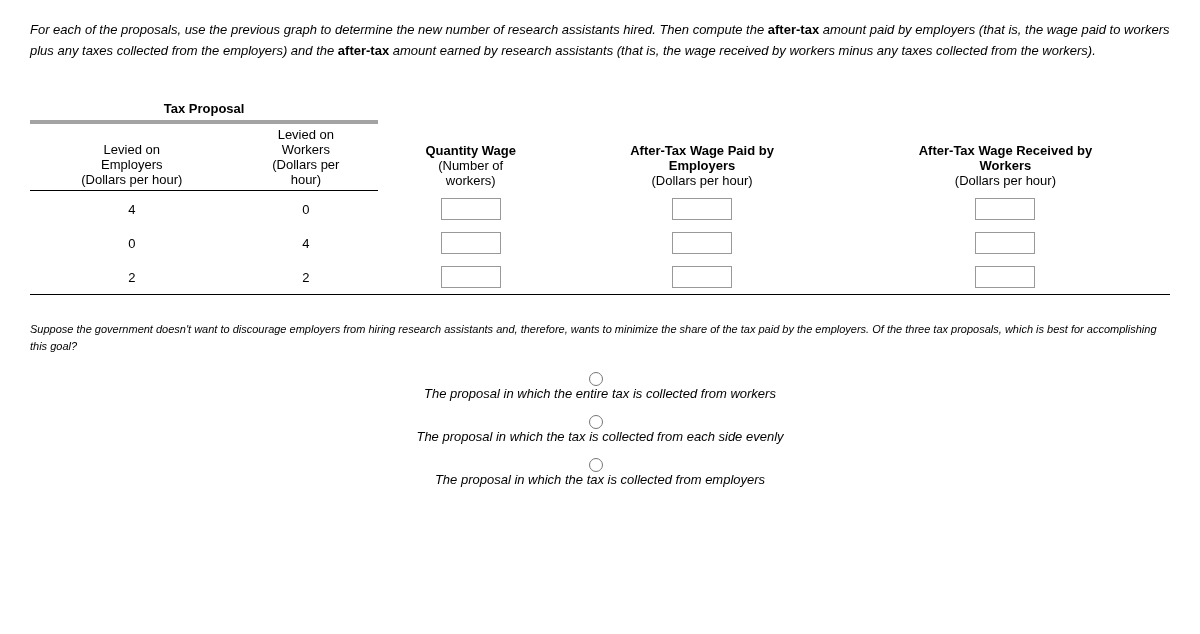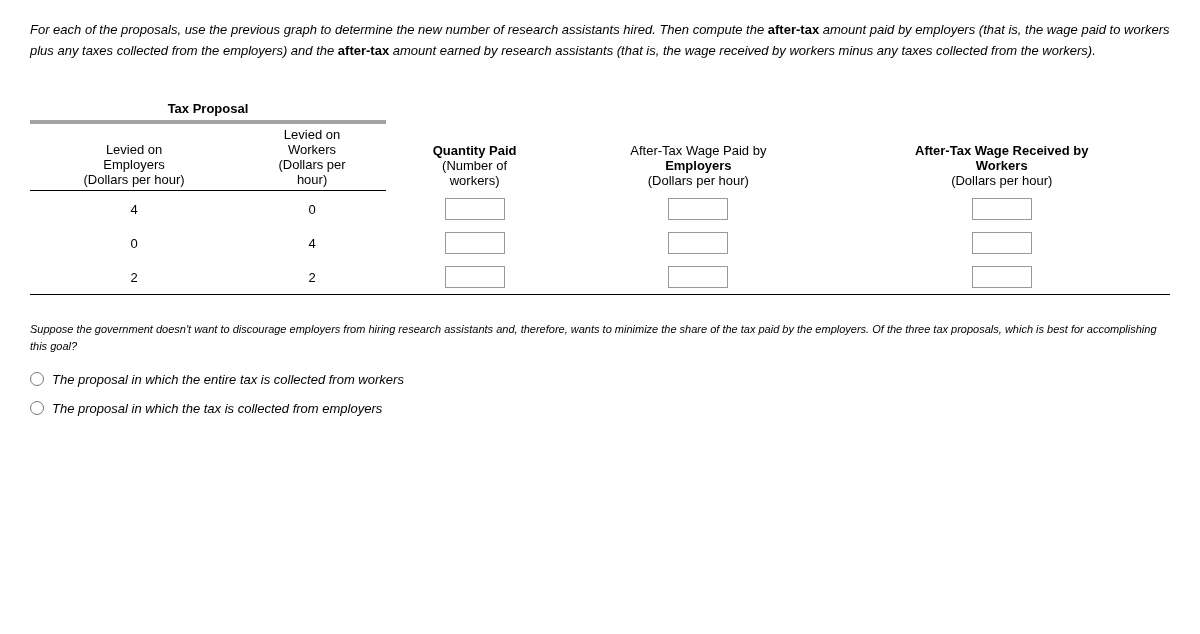--- a/index.html
+++ b/index.html
@@ -72,20 +72,21 @@
     .radio-options {
       margin-top: 10px;
     }
 
     .radio-option {
       display: flex;
       align-items: center;
       margin-bottom: 14px;
       font-size: 13px;
       font-style: italic;
+      flex-direction: column;
     }
 
     .radio-option input[type="radio"] {
       margin-right: 8px;
       width: 14px;
       height: 14px;
       flex-shrink: 0;
     }
 
     .tax-proposal-header {
@@ -101,26 +102,26 @@
 </p>
 
 <div class="table-wrapper">
   <table>
     <thead>
       <tr>
         <td colspan="2" class="tax-proposal-header" style="border-bottom: 4px solid #a3a3a3; padding-bottom:4px;">
           <span>Tax Proposal</span>
         </td>
         <td rowspan="4" style="vertical-align:bottom; text-align:center; padding-bottom:4px;">
-          <span style="font-weight:bold;">Quantity Paid</span><br>
+          <span style="font-weight:bold;">Quantity Wage</span><br>
           <span>(Number of</span><br>
           <span>workers)</span>
         </td>
         <td rowspan="4" style="vertical-align:bottom; text-align:center; padding-bottom:4px;">
-          <span style="font-weight:normal;margin-top:37px;">After-Tax Wage Paid by</span><br>
+          <span style="font-weight:bold;margin-top:37px;">After-Tax Wage Paid by</span><br>
           <span style="font-weight:bold;">Employers</span><br>
           <span>(Dollars per hour)</span>
         </td>
         <td rowspan="4" style="vertical-align:bottom; padding-bottom:4px;">
           <span style="font-weight:bold;">After-Tax Wage Received by</span><br>
           <span style="font-weight:bold;">Workers</span><br>
           <span>(Dollars per hour)</span>
         </td>
       </tr>
       <tr>
@@ -172,16 +173,20 @@
 <div class="bottom-section">
   <p class="bottom-text">Suppose the government doesn't want to discourage employers from hiring research assistants and, therefore, wants to minimize the share of the tax paid by the employers. Of the three tax proposals, which is best for accomplishing this goal?</p>
 
   <div class="radio-options">
     <label class="radio-option">
       <input type="radio" name="proposal" style="">
       <span>The proposal in which the entire tax is collected from workers</span>
     </label>
     <label class="radio-option">
       <input type="radio" name="proposal" style="">
+      <span>The proposal in which the tax is collected from each side evenly</span>
+    </label>
+    <label class="radio-option">
+      <input type="radio" name="proposal" style="">
       <span>The proposal in which the tax is collected from employers</span>
     </label>
   </div>
 </div>
 
 </body></html>

